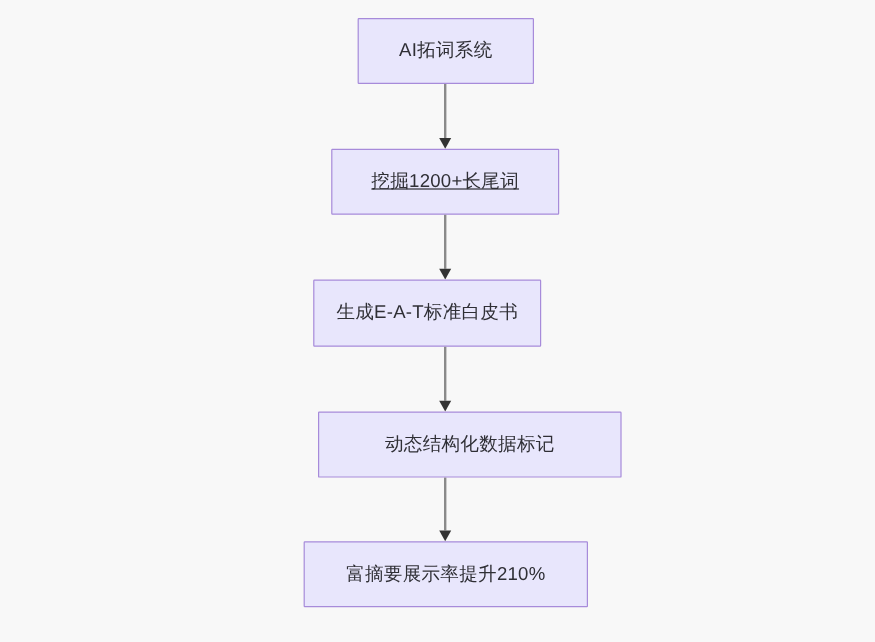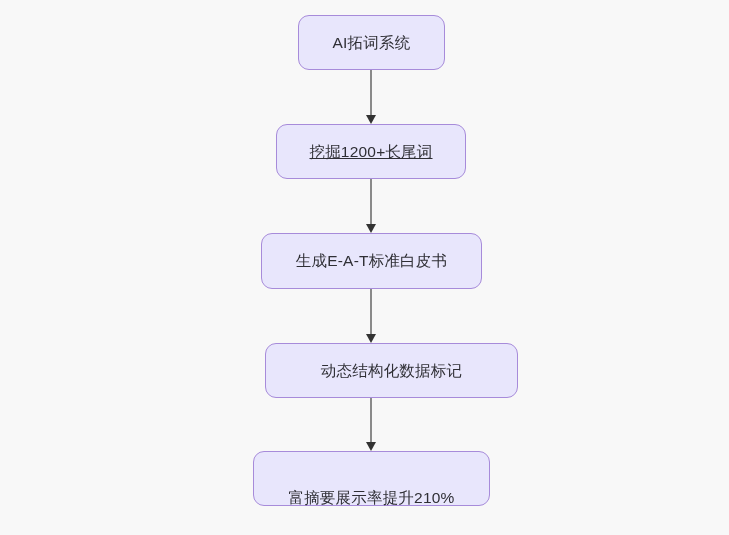--- a/index.html
+++ b/index.html
@@ -16,21 +16,21 @@
   #flowchart {
     position: relative;
     width: 729px;
     height: 535px;
   }
   .node {
     position: absolute;
     box-sizing: border-box;
     background: #e8e6fc;
     border: 1.6px solid #a78bda;
-    border-radius: 11px;
+    border-radius: 1px;
     display: flex;
     align-items: center;
     justify-content: center;
     color: #2f2f35;
     font-size: 15.5px;
     letter-spacing: 0.2px;
     white-space: nowrap;
     line-height: 1;
   }
   .node-label {
@@ -76,35 +76,35 @@
 
   <div class="node" style="left:276px; top:124px; width:190px; height:55px;text-decoration:underline;">
     <span class="node-label">挖掘1200+长尾词</span>
   </div>
 
   <div class="edge" style="left:371px; top:179px; height:54px;">
     <div class="edge-line" style="height:45px;"></div>
     <div class="edge-arrow" style="top:45px;"></div>
   </div>
 
-  <div class="node" style="left:261px; top:233px; width:221px; height:56px;">
+  <div class="node" style="left:261px; top:233px; width:190px; height:56px;">
     <span class="node-label">生成E-A-T标准白皮书</span>
   </div>
 
   <div class="edge" style="left:371px; top:289px; height:54px;">
     <div class="edge-line" style="height:45px;"></div>
     <div class="edge-arrow" style="top:45px;"></div>
   </div>
 
   <div class="node" style="left:265px; top:343px; width:253px; height:55px;">
     <span class="node-label">动态结构化数据标记</span>
   </div>
 
   <div class="edge" style="left:371px; top:398px; height:53px;">
     <div class="edge-line" style="height:44px;"></div>
     <div class="edge-arrow" style="top:44px;"></div>
   </div>
 
-  <div class="node" style="left:253px; top:451px; width:237px; height:55px;align-items:flex-end;">
+  <div class="node" style="left:253px; top:451px; width:237px; height:55px;">
     <span class="node-label">富摘要展示率提升210%</span>
   </div>
 
 </div>
 
 </body></html>

